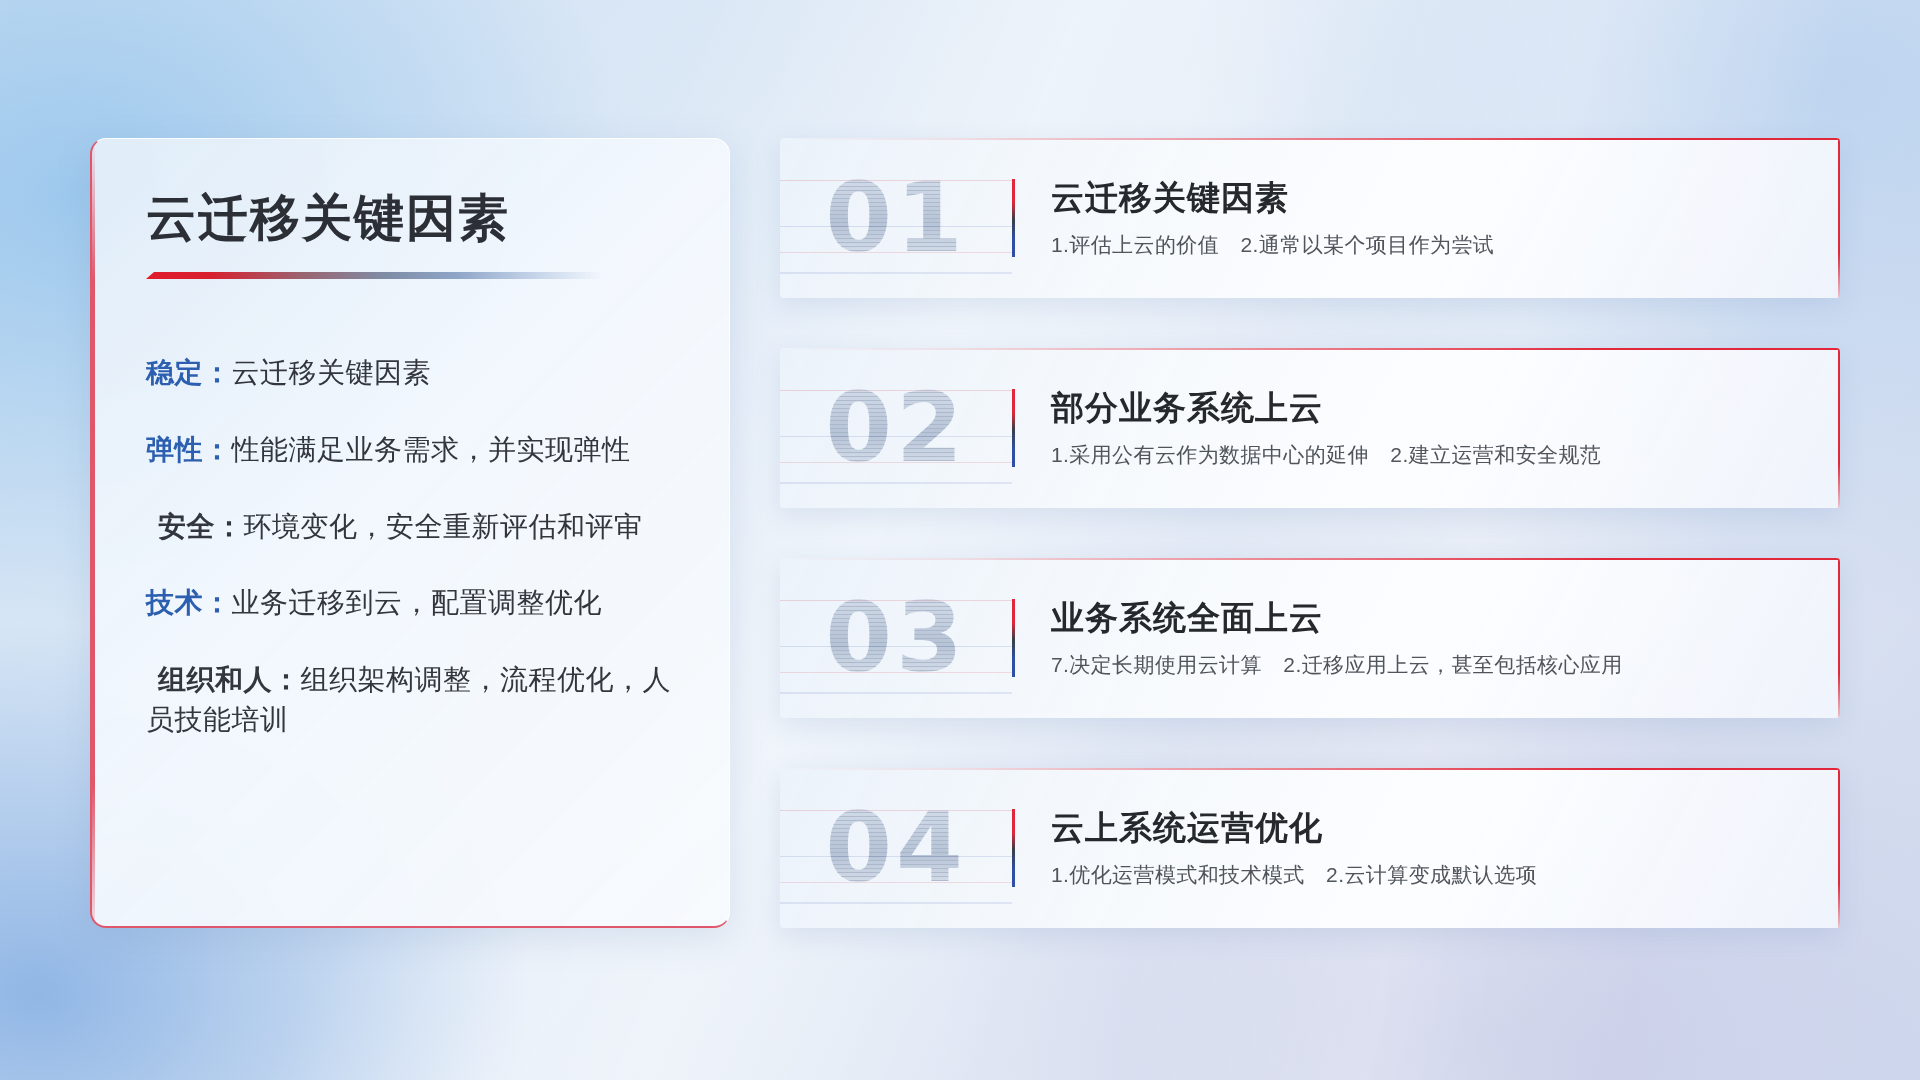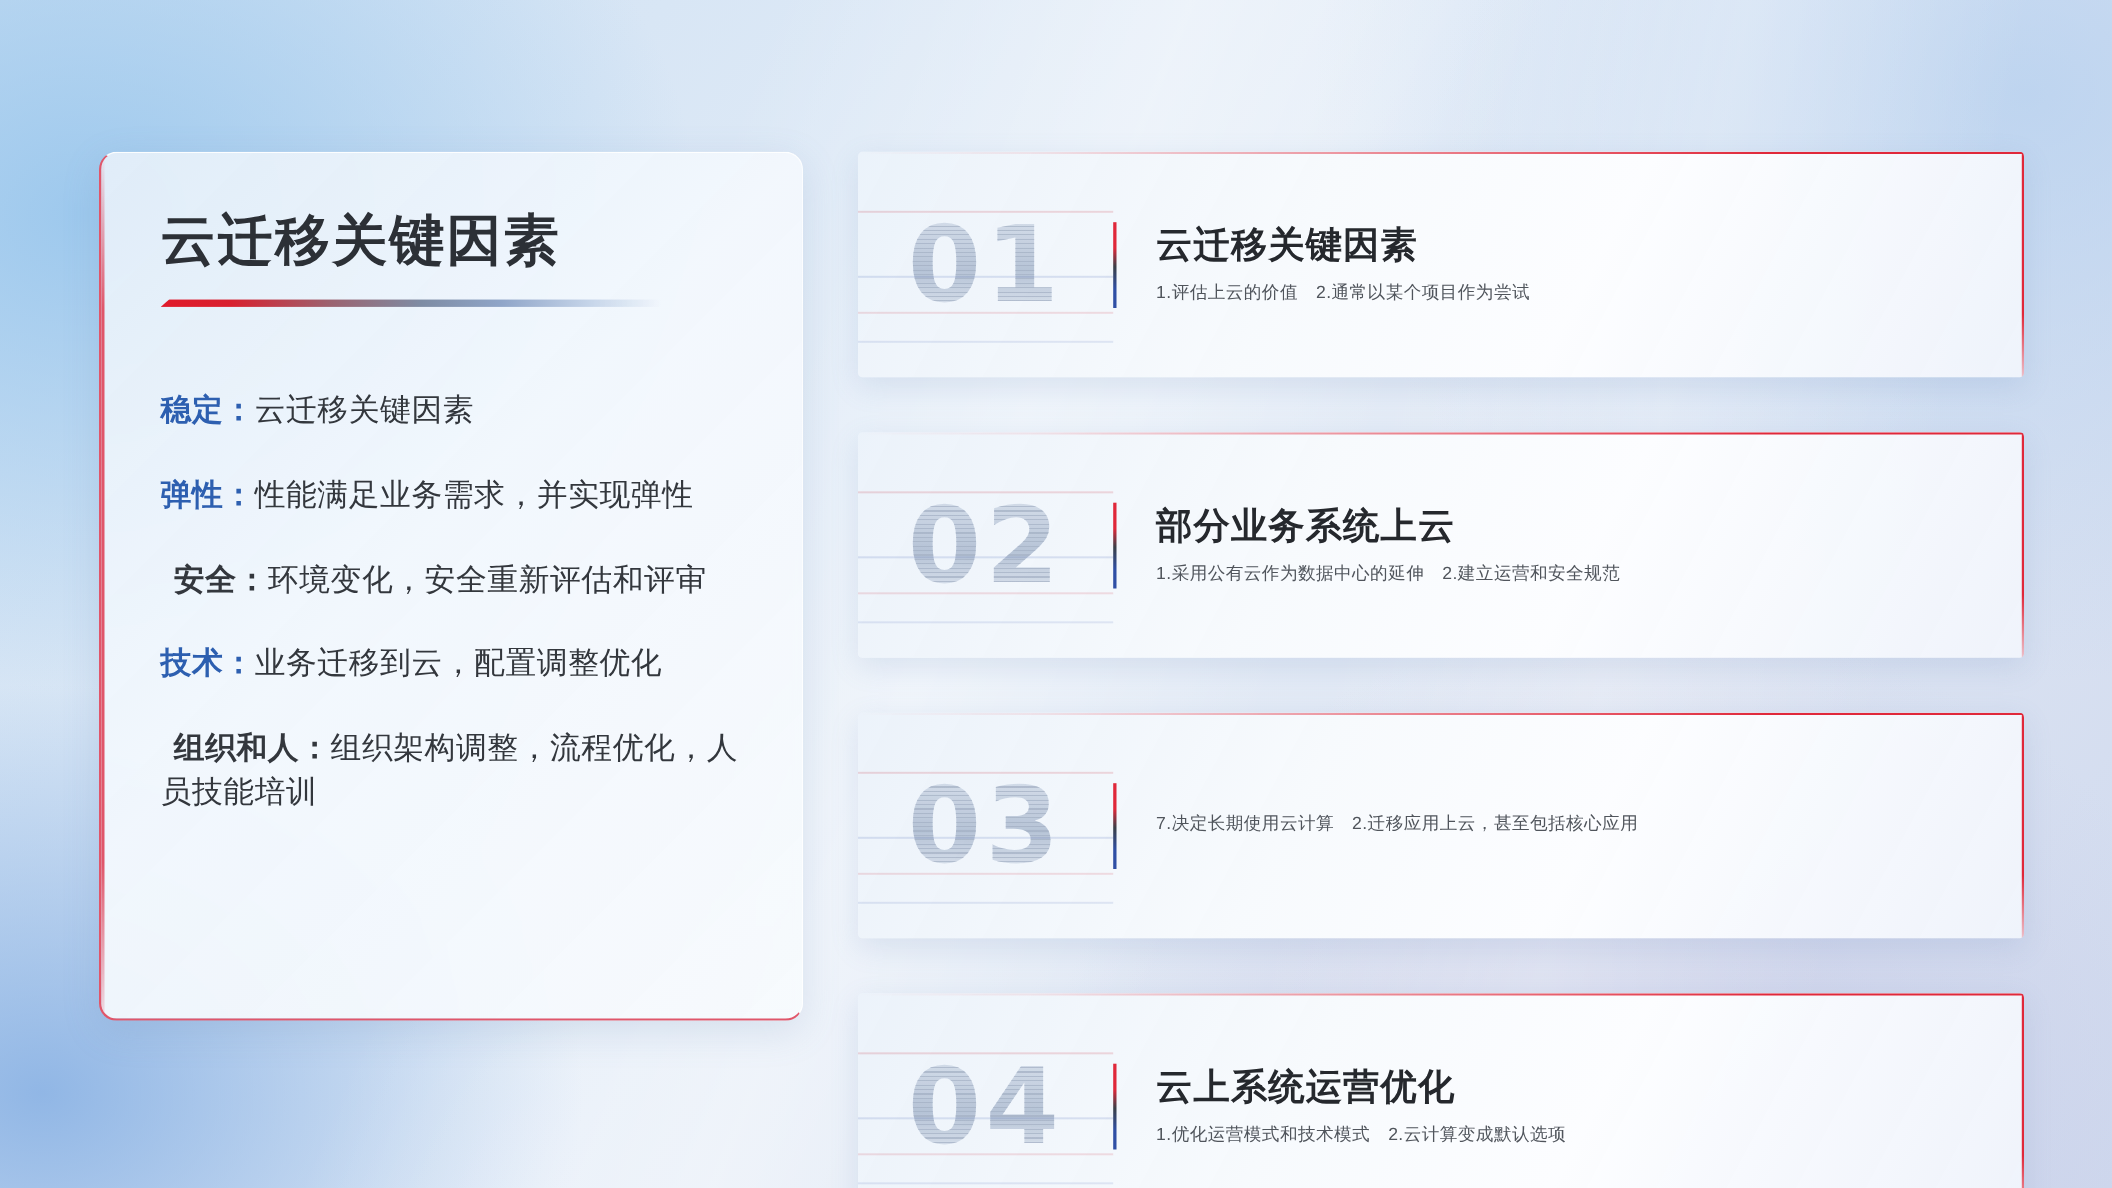--- a/index.html
+++ b/index.html
@@ -96,21 +96,21 @@
   
   .steps {
     position: absolute;
     left: 780px;
     top: 138px;
     width: 1060px;
   }
 
   .step-card {
     position: relative;
-    height: 205px;
+    height: 160px;
     margin-bottom: 50px;
     border-radius: 4px;
     background: linear-gradient(118deg, rgba(235,242,250,0.96) 0%, rgba(247,250,253,0.99) 38%, rgba(252,253,255,0.99) 62%, rgba(240,244,251,0.96) 100%);
     box-shadow: 0 8px 26px rgba(104,138,184,0.16);
     overflow: hidden;
     display: flex;
     align-items: center;
   }
   .step-card:last-child { margin-bottom: 13px; }
 
@@ -189,21 +189,21 @@
   }
   .step-title {
     font-size: 33px;
     font-weight: bold;
     color: #25282d;
     letter-spacing: 1px;
     line-height: 1.2;
     margin-bottom: 14px;
   }
   .step-desc {
-    font-size: 16px;
+    font-size: 21px;
     color: #50555c;
     letter-spacing: 0.4px;
     line-height: 1.3;
   }
 </style>
 </head>
 <body>
 
 <div id="slide">
 
@@ -257,20 +257,21 @@
       </div>
     </article>
 
     <article class="step-card">
       <div class="step-num">
         <span class="step-num-text">03</span>
         <span class="step-num-glitch"></span>
       </div>
       <div class="step-divider"></div>
       <div class="step-body">
+        <h2 class="step-title">业务系统全面上云</h2>
         <p class="step-desc">7.决定长期使用云计算　2.迁移应用上云，甚至包括核心应用</p>
       </div>
     </article>
 
     <article class="step-card">
       <div class="step-num">
         <span class="step-num-text">04</span>
         <span class="step-num-glitch"></span>
       </div>
       <div class="step-divider"></div>

